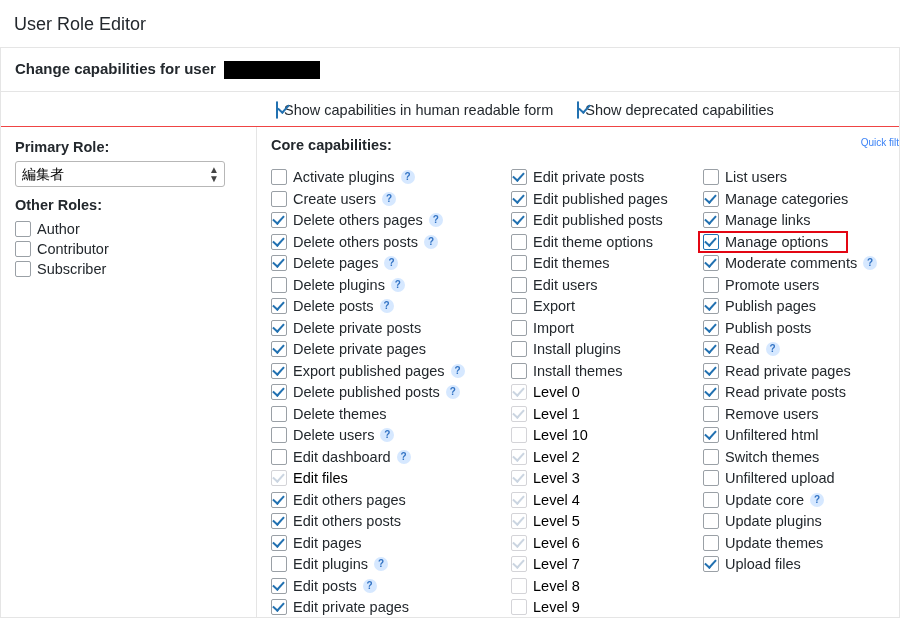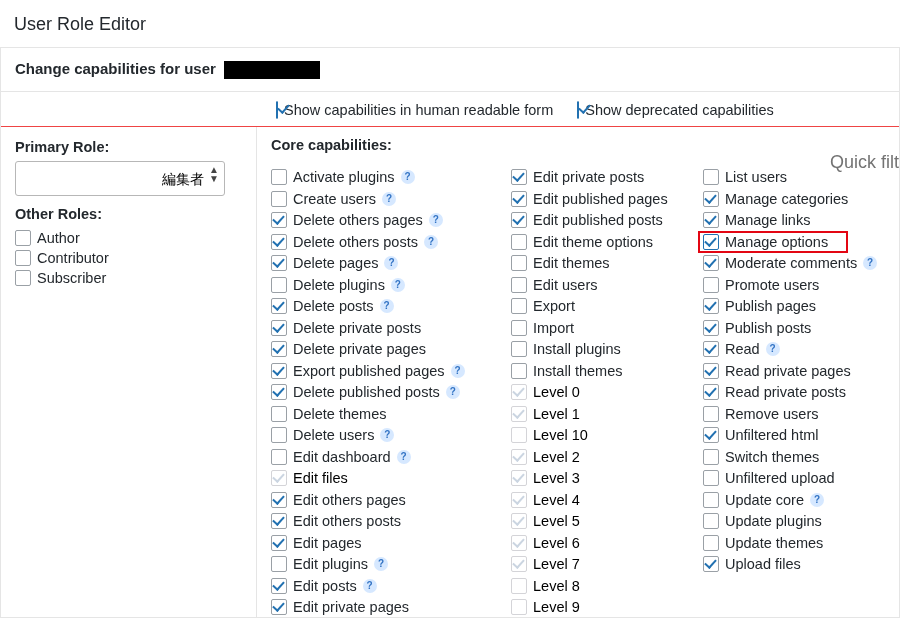--- a/index.html
+++ b/index.html
@@ -8,25 +8,25 @@
   h1.title { font-size:18px; font-weight:400; margin:0; padding:14px 0 12px 14px; color:#23282d; }
   .panel { border:1px solid #e5e5e5; margin:0 0 0 0; }
   .panel-hd { border-bottom:1px solid #e5e5e5; padding:12px 14px; font-weight:600; font-size:15px; }
   .panel-hd .black { display:inline-block; width:96px; height:18px; background:#000; vertical-align:middle; margin-left:4px; }
   .topopts { padding:10px 0 8px 275px; border-bottom:1px solid #ef4444; }
   .topopts label { margin-right:20px; }
   .body { display:flex; }
   .side { width:256px; padding:8px 12px 0 14px; border-right:1px solid #e5e5e5; }
   .side-h { font-weight:600; margin:4px 0 6px 0; }
   .select-wrap { position:relative; width:210px; margin-bottom:10px; }
-  select.role { width:210px; height:35px; font-size:14px; border:1px solid #b7b7b7; border-radius:3px; background:#fff; padding:1px 20px 1px 6px; -webkit-appearance:none; appearance:none;text-align:right; }
+  select.role { width:210px; height:26px; font-size:14px; border:1px solid #b7b7b7; border-radius:3px; background:#fff; padding:1px 20px 1px 6px; -webkit-appearance:none; appearance:none; }
   .sel-arrows { position:absolute; right:6px; top:4px; font-size:10px; line-height:9px; color:#444; pointer-events:none; }
   .main { flex:1; padding:8px 0 0 14px; position:relative; }
   .main-h { font-weight:600; margin:2px 0 14px 0; }
-  .quick { position:absolute; right:0; top:10px; font-size:18px; color:#737373;margin-top:15px; }
+  .quick { position:absolute; right:0; top:10px; font-size:10px; color:#3b82f6; }
   .cols { display:flex; gap:16px; }
   .col { display:flex; flex-direction:column; gap:1.5px; }
   .col.c1 { width:224px; }
   .col.c2 { width:176px; }
   .col.c3 { width:190px; }
 
   .cap { display:flex; align-items:center; gap:6px; line-height:20px; position:relative; }
   .cb { position:relative; width:16px; height:16px; border:1px solid #9aa0a6; border-radius:2px; background:#fff; flex:0 0 16px; }
   .cb.on::after { content:""; position:absolute; left:3px; top:0px; width:5px; height:9px; border:solid #2271b1; border-width:0 2px 2px 0; transform:rotate(42deg); }
   .cb.onblue { border-color:#2271b1; }

